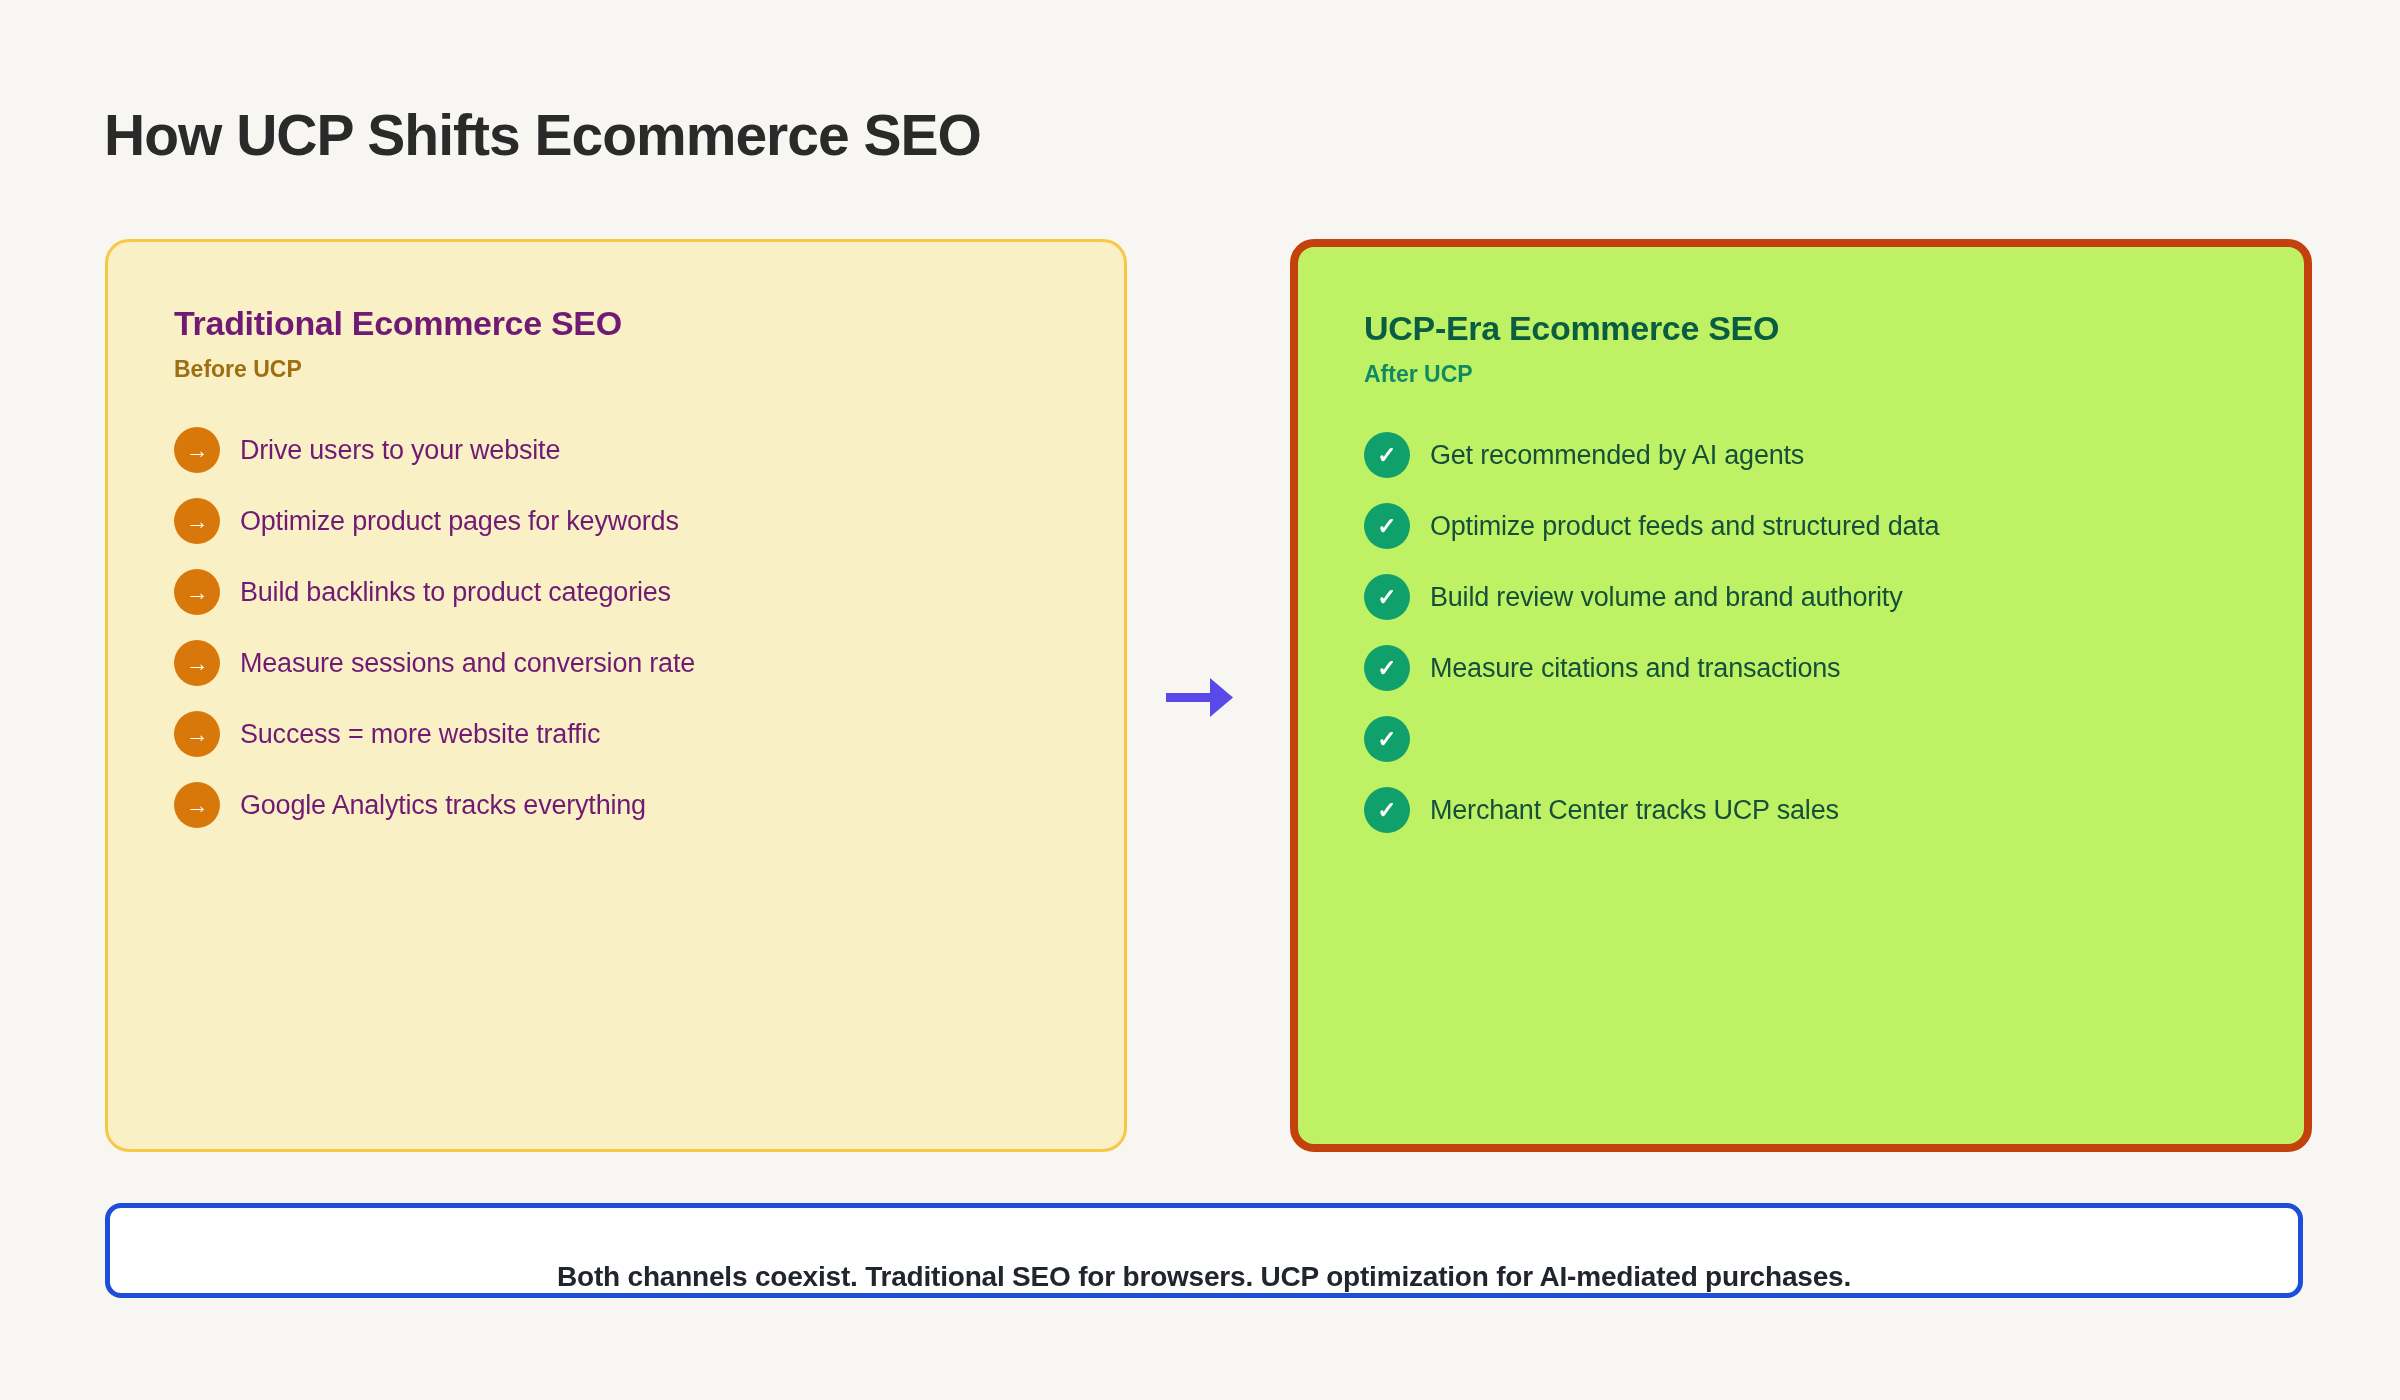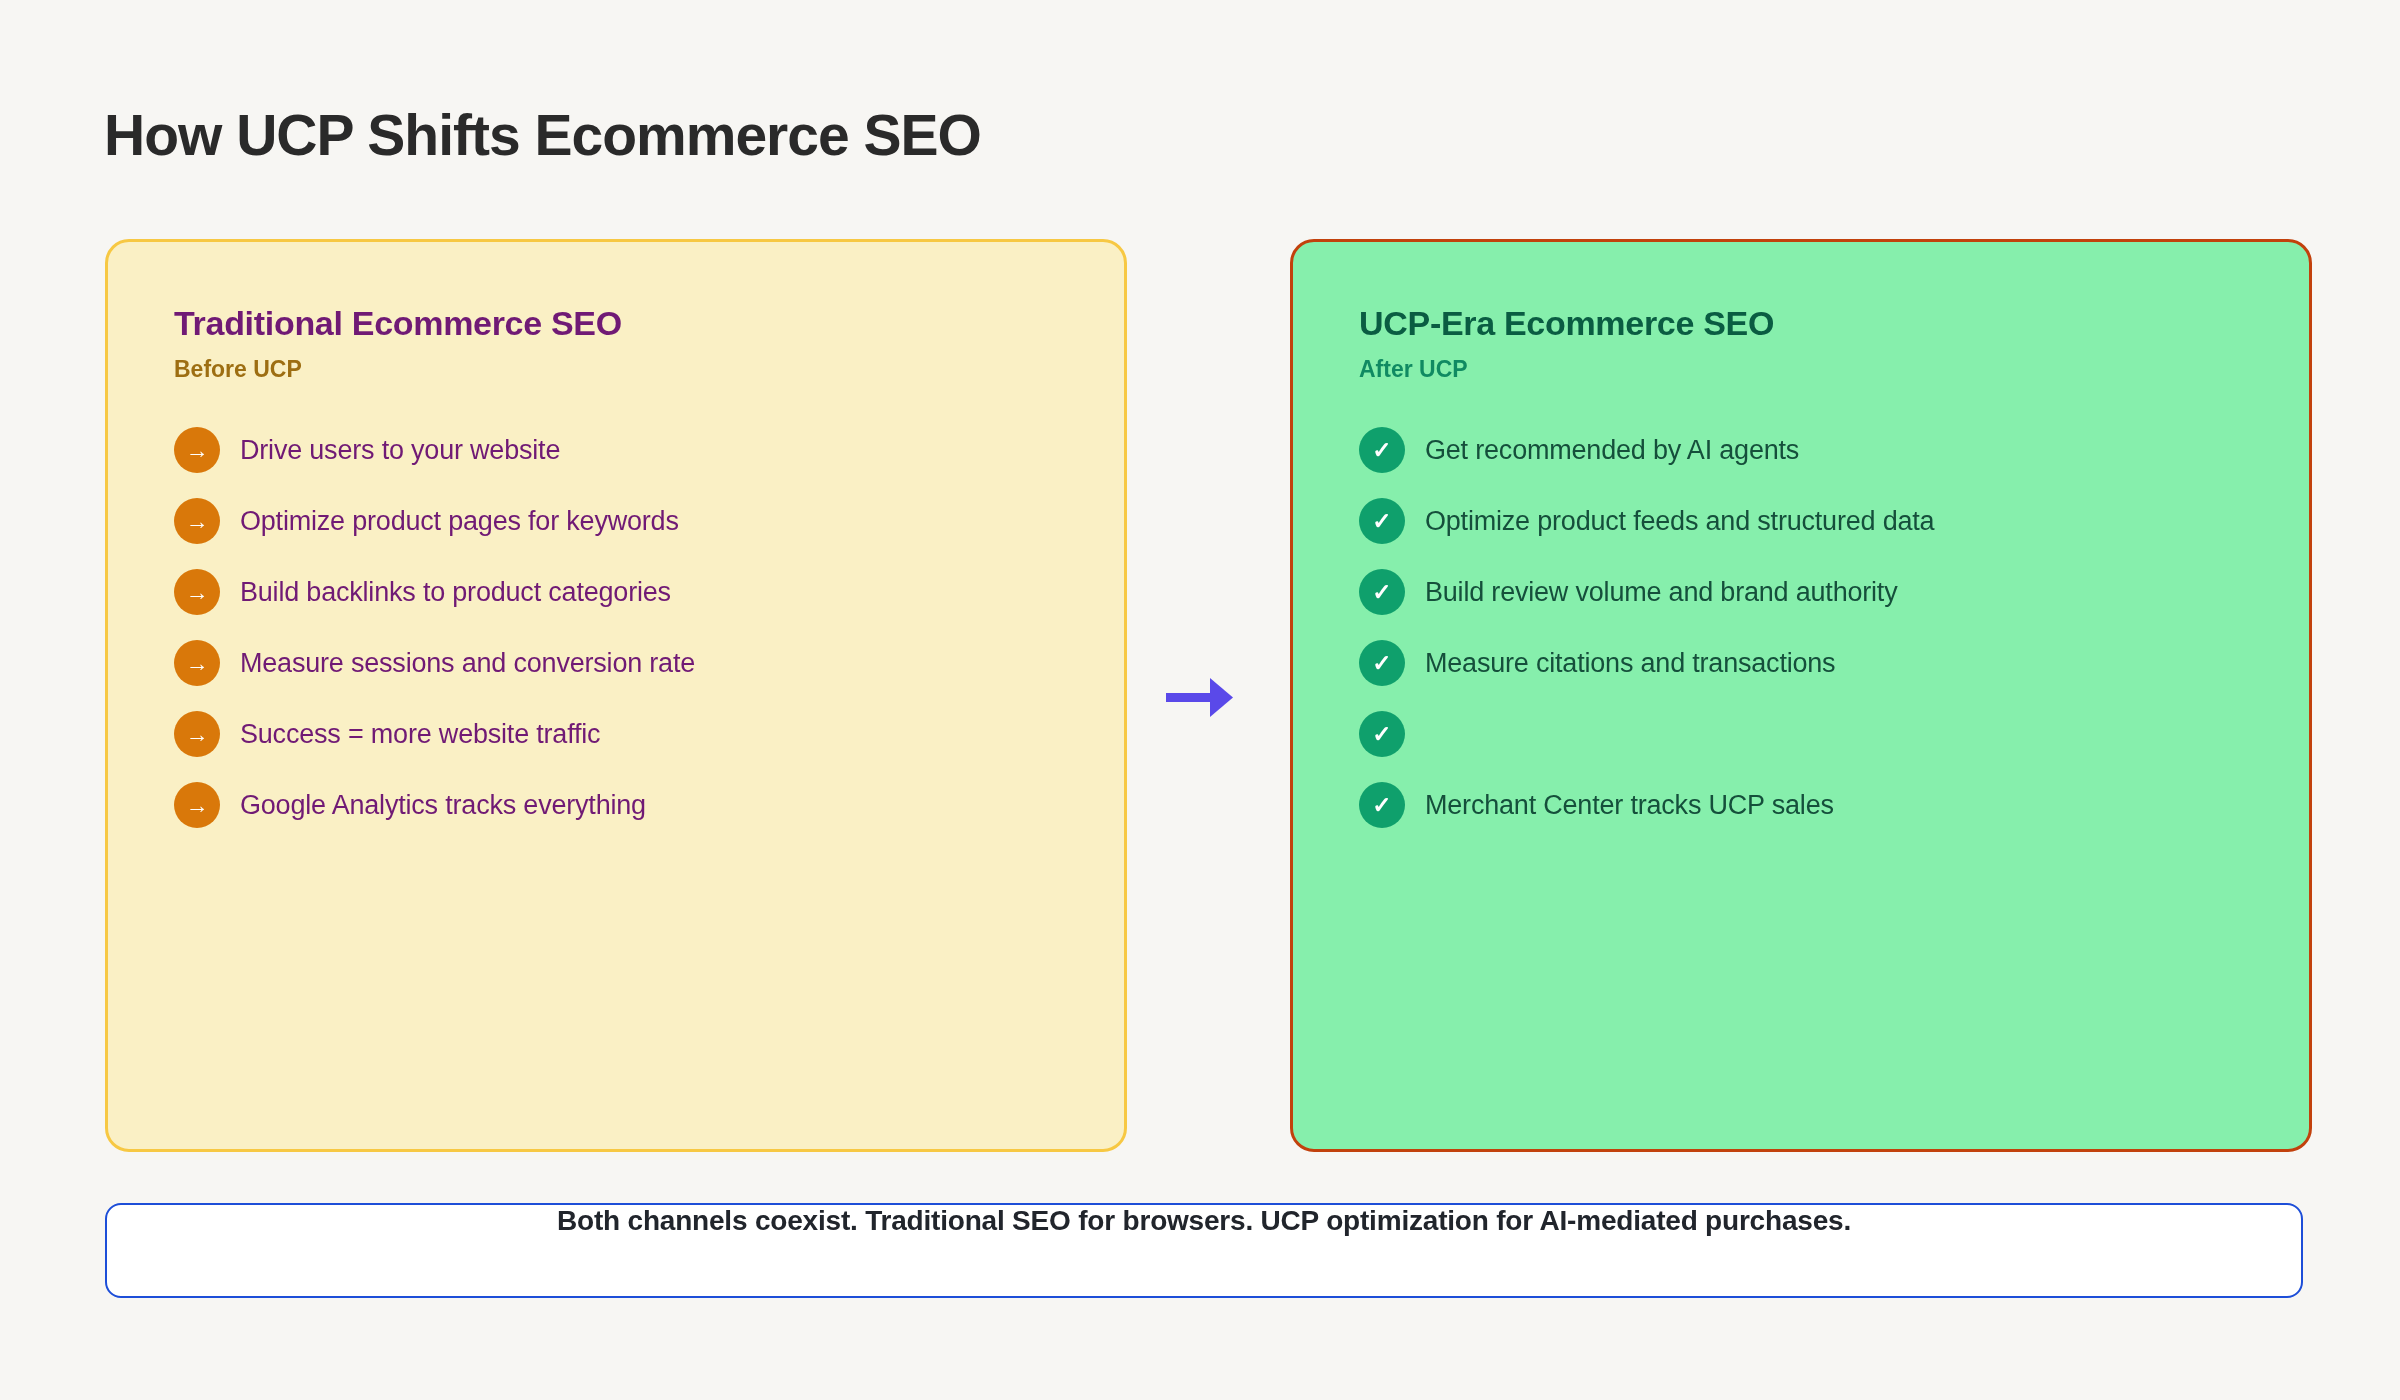--- a/index.html
+++ b/index.html
@@ -32,22 +32,22 @@
     border-radius: 24px;
     padding: 62px 66px;
   }
   .panel-left {
     left: 105px;
     background: #FAF0C5;
     border: 3px solid #F7C843;
   }
   .panel-right {
     left: 1290px;
-    background: #86efac;
-    border: 3px solid #c2410c;
+    background: #bef264;
+    border: 8px solid #c2410c;
   }
   .panel-title {
     font-size: 34px;
     font-weight: 700;
     letter-spacing: -0.3px;
   }
   .panel-left .panel-title { color: #701a75; }
   .panel-right .panel-title { color: #0A5C42; }
   .panel-sub {
     margin-top: 13px;
@@ -96,24 +96,24 @@
     width: 68px;
     height: 48px;
   }
   .footer-note {
     position: absolute;
     left: 105px;
     top: 1203px;
     width: 2198px;
     height: 95px;
     background: #FFFFFF;
-    border: 2px solid #1d4ed8;
+    border: 5px solid #1d4ed8;
     border-radius: 16px;
     display: flex;
-    align-items: flex-start;
+    align-items: flex-end;
     justify-content: center;
   }
   .footer-text {
     font-size: 28px;
     font-weight: 700;
     color: #21252C;
     letter-spacing: -0.2px;
   }
 </style>
 </head>

